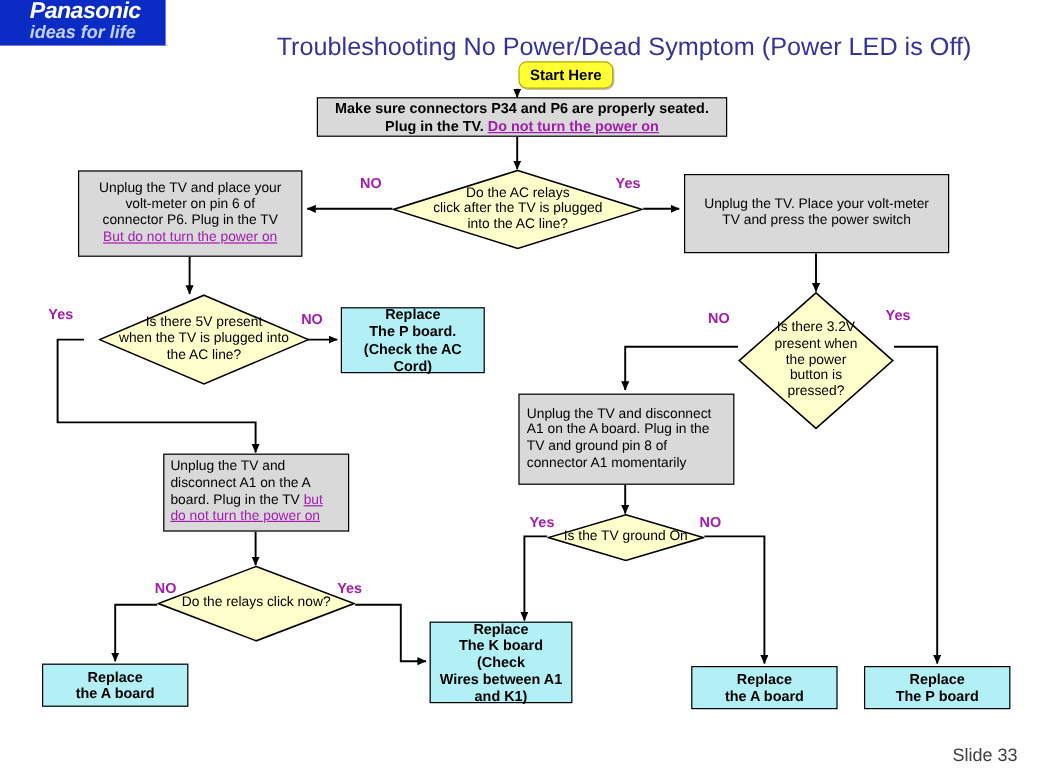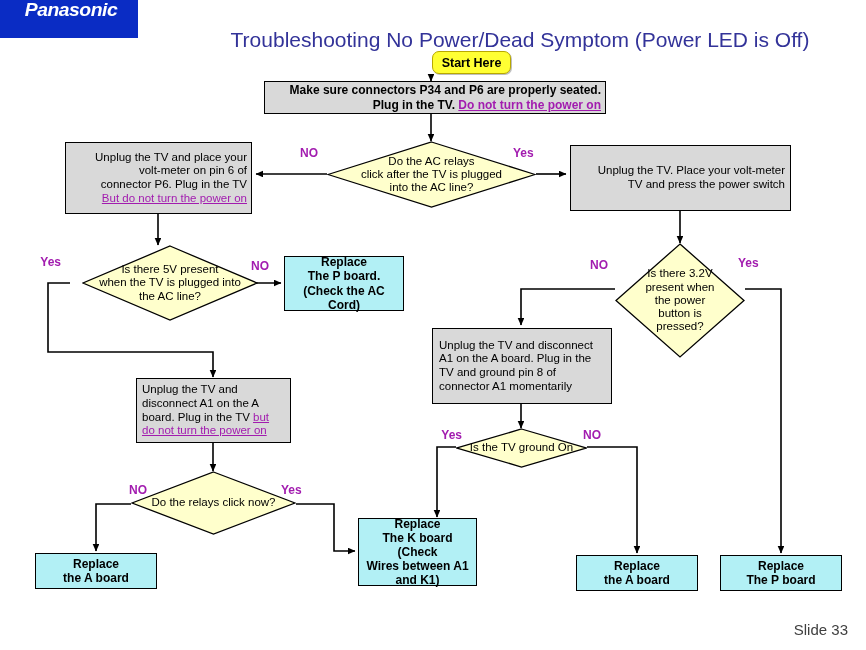--- a/index.html
+++ b/index.html
@@ -90,21 +90,20 @@
   }
 
   .box {
     border: 1px solid #000000;
     line-height: 1.18;
   }
   .box-gray {
     background: #d9d9d9;
     font-size: 11.5px;
     color: #000000;
-    align-items: flex-end;
   }
   .box-gray.bold {
     font-weight: bold;
     font-size: 12px;
   }
   .box-cyan {
     background: #b2f0f5;
     font-weight: bold;
     font-size: 12px;
     color: #000000;
@@ -169,20 +168,21 @@
     width: 866px;
     height: 650px;
     pointer-events: none;
   }
 </style>
 </head>
 <body>
 
 <div id="logo">
   <div class="logo-main">Panasonic</div>
+  <div class="logo-sub">ideas for life</div>
 </div>
 
 <div id="title">Troubleshooting No Power/Dead Symptom (Power LED is Off)</div>
 
 <svg id="wires" width="866" height="650" viewBox="0 0 866 650">
   <defs>
     <marker id="ah" markerWidth="9" markerHeight="9" refX="7.2" refY="3.4" orient="auto" markerUnits="userSpaceOnUse">
       <path d="M0,0 L7.6,3.4 L0,6.8 z" fill="#000000"></path>
     </marker>
   </defs>

